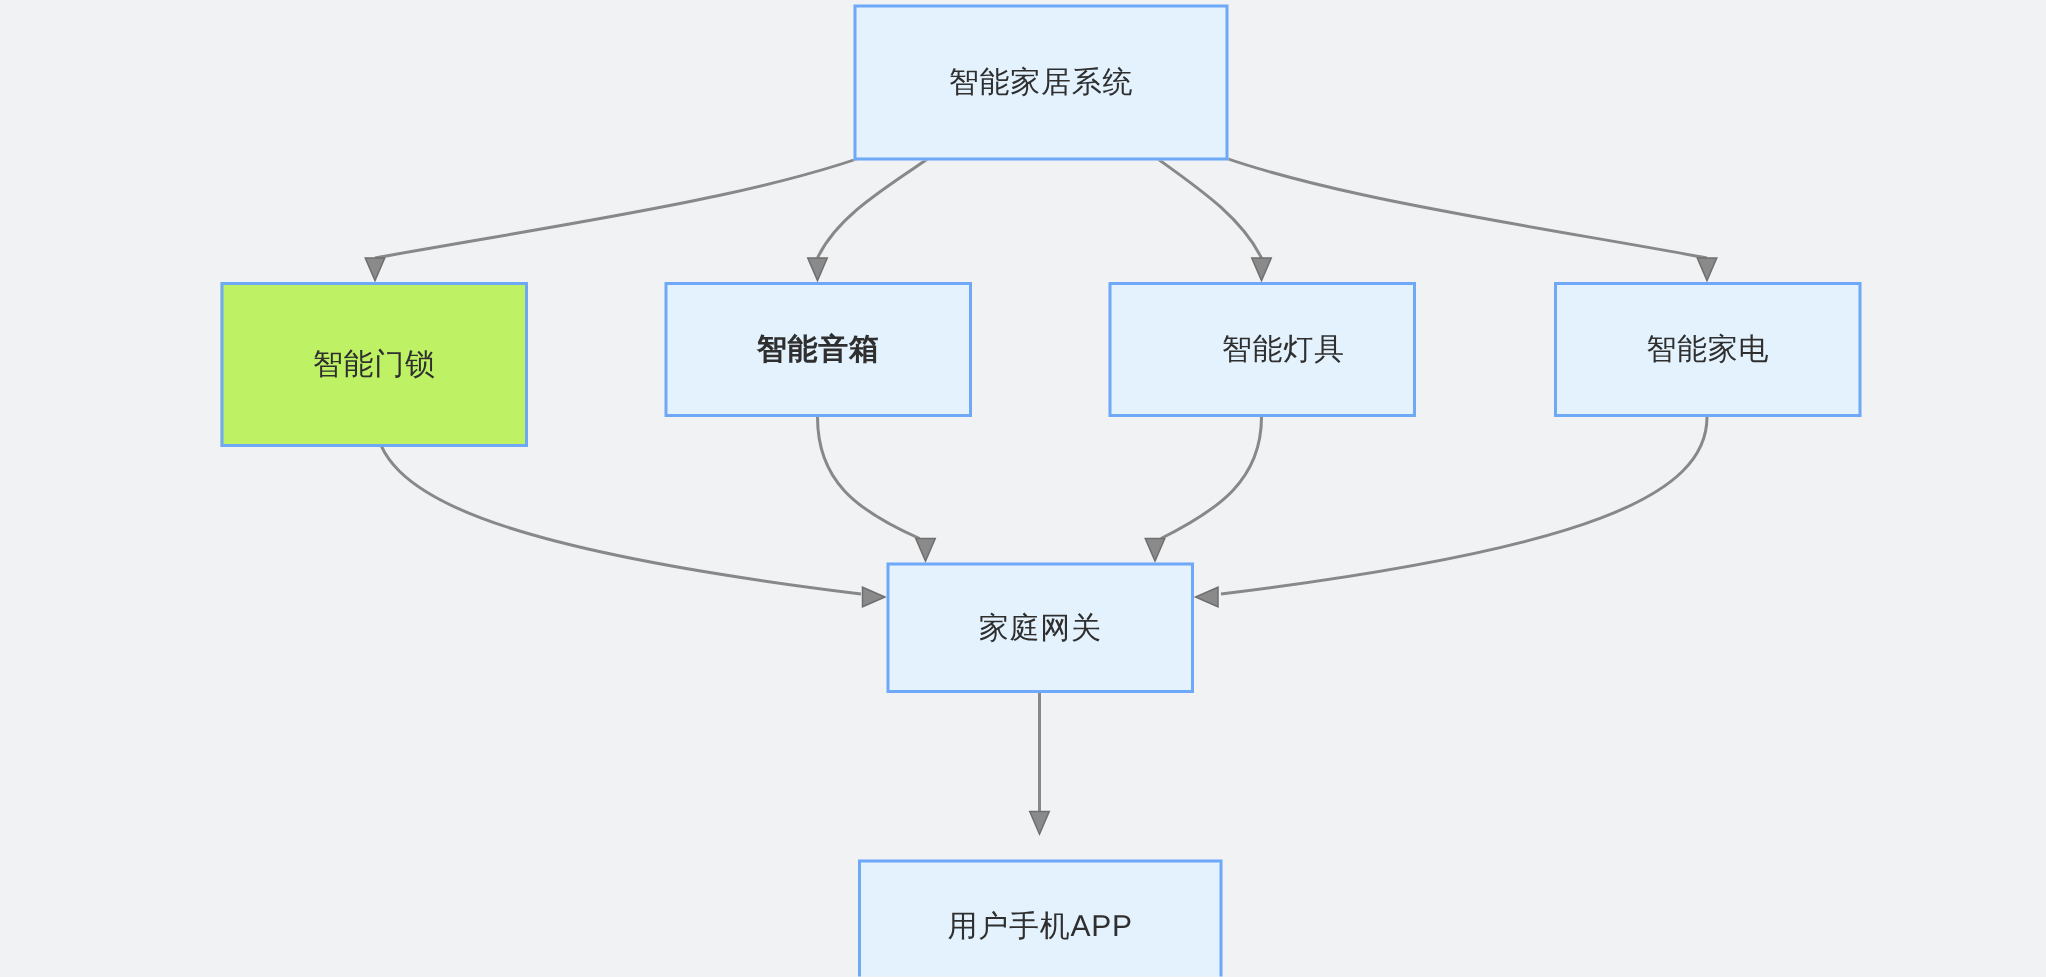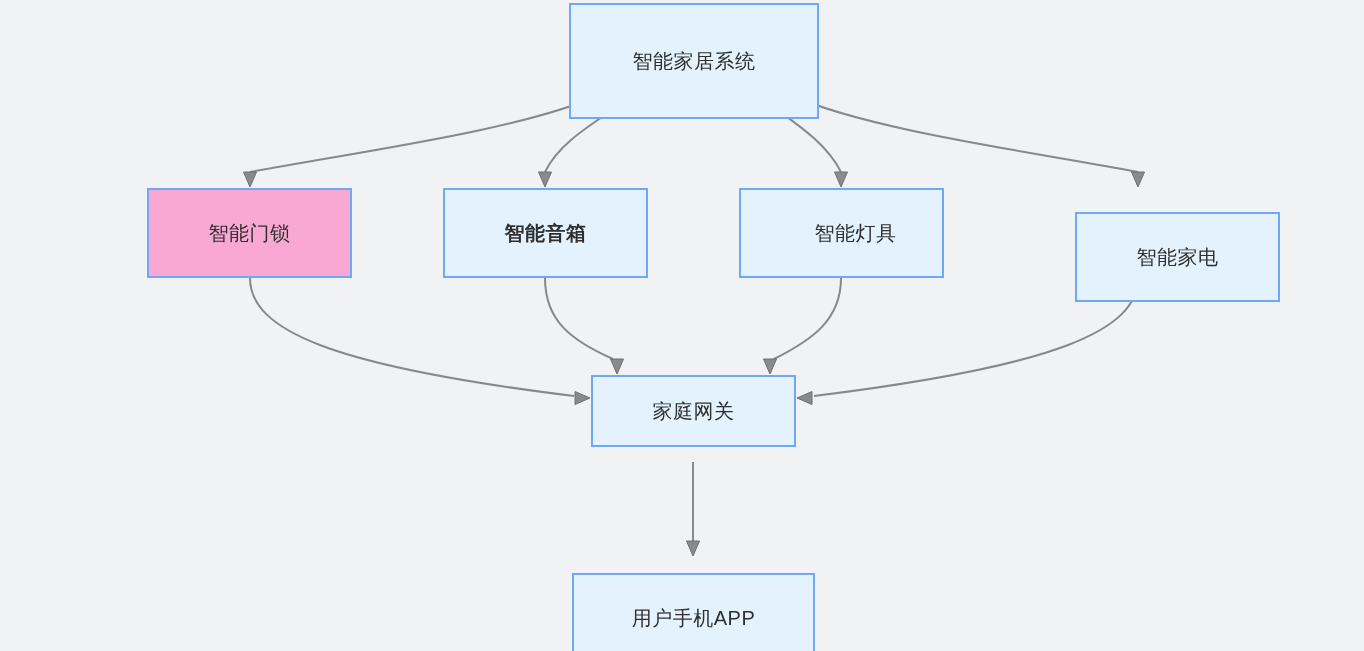--- a/index.html
+++ b/index.html
@@ -95,36 +95,36 @@
         <path class="edge-path" d="M 1138 278 C 1138 330 1058 366 814 396" stroke="#888888"></path>
         <polygon class="arrow-head" points="812,391.5 812,404.5 797,398" fill="#8a8a8a"></polygon>
       </g>
       <g>
         <path class="edge-path" d="M 693 462 L 693 541" stroke="#888888"></path>
         <polygon class="arrow-head" points="686.5,541 699.5,541 693,556" fill="#8a8a8a"></polygon>
       </g>
     </svg>
 
   <div id="node-layer">
-      <div class="node" style="left: 569px; top: 3px; width: 250px; height: 116px; background: rgb(227, 242, 253); border-color: rgb(111, 168, 247);">
+      <div class="node" style="left: 569px; top: 3px; width: 250px; height: 104px; background: rgb(227, 242, 253); border-color: rgb(111, 168, 247);">
         <span class="node-label" style="color: rgb(47, 47, 47);">智能家居系统</span>
       </div>
-      <div class="node" style="left: 147px; top: 188px; width: 205px; height: 90px; background: #f9a8d4; border-color: rgb(111, 168, 247);">
+      <div class="node" style="left: 147px; top: 188px; width: 205px; height: 110px; background: #bef264; border-color: rgb(111, 168, 247);">
         <span class="node-label" style="color: rgb(47, 47, 47);">智能门锁</span>
       </div>
       <div class="node" style="left: 443px; top: 188px; width: 205px; height: 90px; background: rgb(227, 242, 253); border-color: rgb(111, 168, 247); font-weight: bold;">
         <span class="node-label" style="color: rgb(47, 47, 47);">智能音箱</span>
       </div>
       <div class="node" style="left: 739px; top: 188px; width: 205px; height: 90px; background: rgb(227, 242, 253); border-color: rgb(111, 168, 247); padding-left: 28px;">
         <span class="node-label" style="color: rgb(47, 47, 47);">智能灯具</span>
       </div>
-      <div class="node" style="left: 1075px; top: 188px; width: 205px; height: 90px; background: rgb(227, 242, 253); border-color: rgb(111, 168, 247); margin-top: 24px;">
+      <div class="node" style="left: 1036px; top: 188px; width: 205px; height: 90px; background: rgb(227, 242, 253); border-color: rgb(111, 168, 247);">
         <span class="node-label" style="color: rgb(47, 47, 47);">智能家电</span>
       </div>
-      <div class="node" style="left: 591px; top: 375px; width: 205px; height: 72px; background: rgb(227, 242, 253); border-color: rgb(111, 168, 247);">
+      <div class="node" style="left: 591px; top: 375px; width: 205px; height: 87px; background: rgb(227, 242, 253); border-color: rgb(111, 168, 247);">
         <span class="node-label" style="color: rgb(47, 47, 47);">家庭网关</span>
       </div>
       <div class="node" style="left: 572px; top: 557px; width: 243px; height: 90px; background: rgb(227, 242, 253); border-color: rgb(111, 168, 247); margin-top: 16px;">
         <span class="node-label" style="color: rgb(47, 47, 47);">用户手机APP</span>
       </div>
     </div>
 
 </div>
 
 </body></html>

